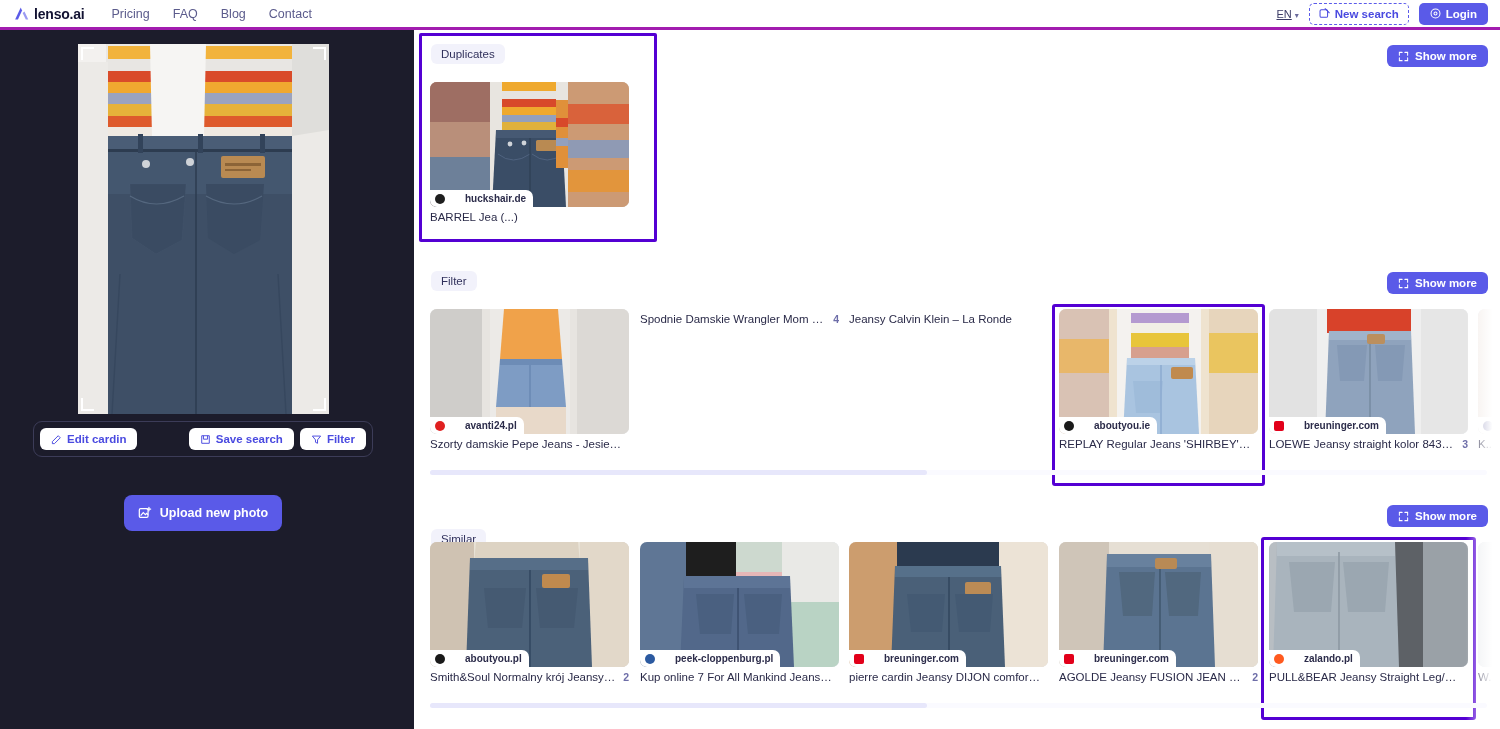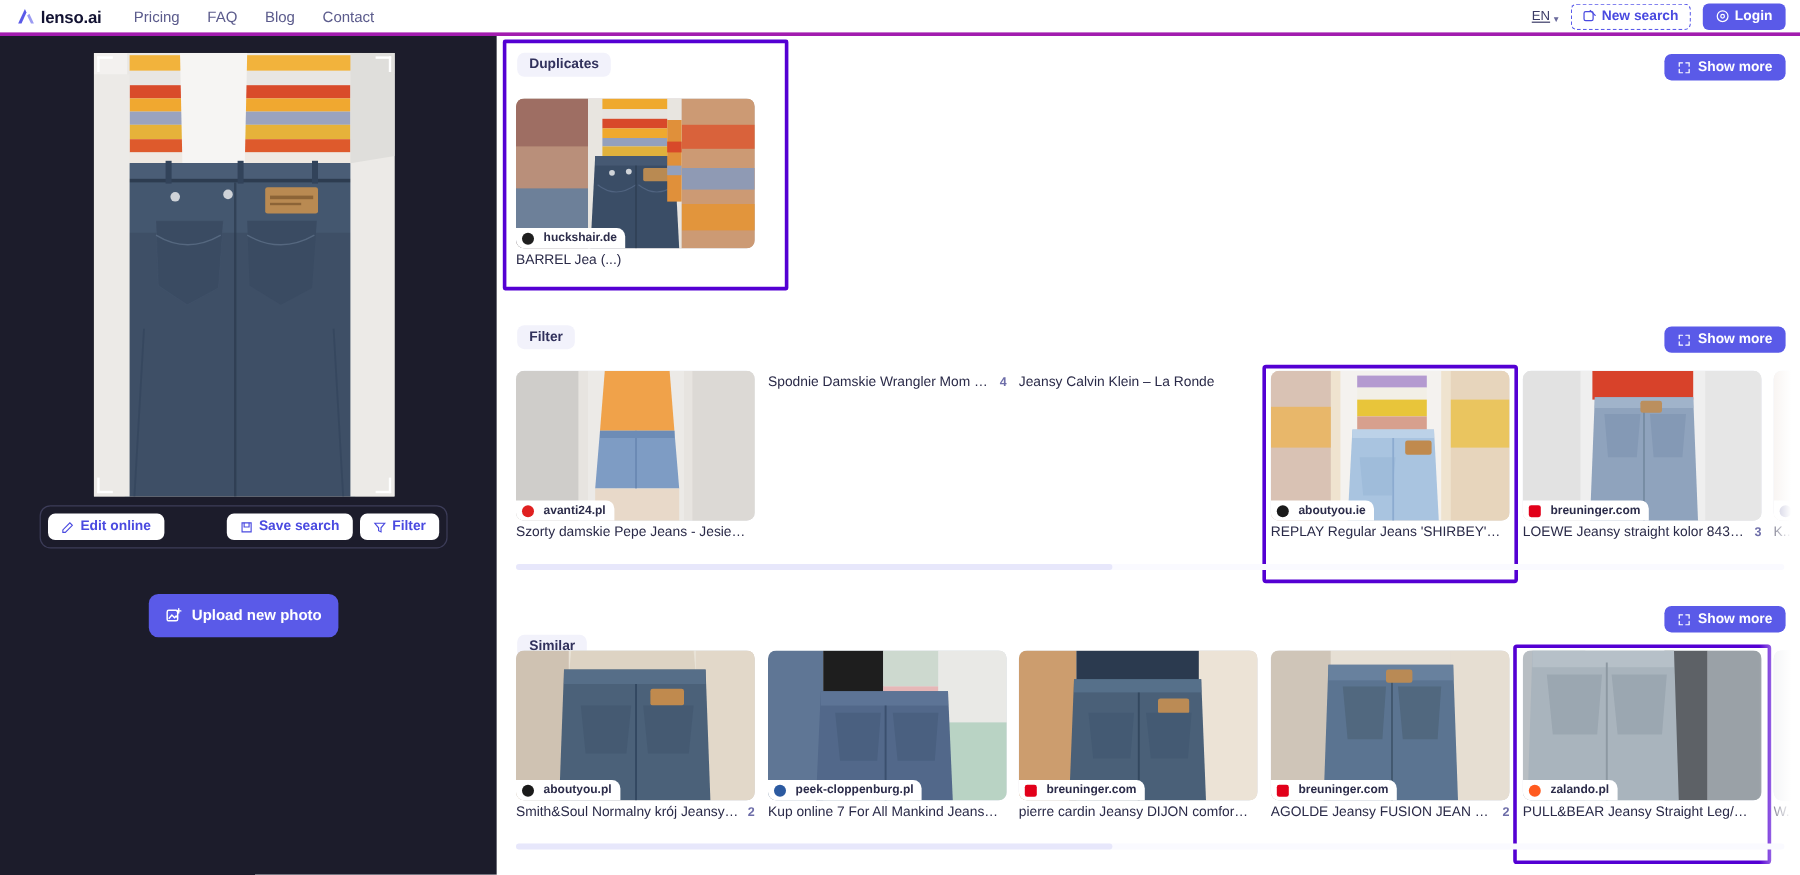--- a/index.html
+++ b/index.html
@@ -71,21 +71,21 @@
     background: #5a5ae8; border-radius: 8px; color: #fff;
     display: flex; align-items: center; justify-content: center; gap: 8px;
     font-size: 12.5px; font-weight: 700;
   }
 
   
   .content { position: absolute; top: 30px; left: 414px; width: 1086px; height: 699px; background: #fff; }
 
   .sec-label {
     display: inline-block; background: #f2f2fb; border-radius: 6px;
-    padding: 4px 10px; font-size: 11.5px; font-weight: 700; color: #31315c;
+    padding: 4px 10px; font-size: 11.5px; font-weight: 400; color: #31315c;
   }
   .btn-showmore {
     position: absolute; right: 12px;
     display: flex; align-items: center; gap: 6px;
     background: #5a5ae8; color: #fff; border-radius: 6px;
     padding: 5px 11px; font-size: 11.5px; font-weight: 700;
   }
 
   
   .dup-outline {
@@ -94,21 +94,21 @@
   }
 
   .card { position: absolute; width: 199px; }
   .card .thumb {
     width: 199px; height: 125px; border-radius: 7px; overflow: hidden;
     position: relative; background: #dfe3ea;
   }
   .card.dup .thumb { width: 199px; height: 125px; }
   .domain-chip {
     position: absolute; left: 0; bottom: 0;
-    display: flex; align-items: center; gap: 8px;
+    display: flex; align-items: center; gap: 20px;
     background: #ffffff; border-top-right-radius: 7px;
     padding: 3px 7px 3px 5px; font-size: 10px; color: #2c2c4a; font-weight: 600;
     max-width: 170px; white-space: nowrap; overflow: hidden;
   }
   .favicon { width: 10px; height: 10px; border-radius: 2px; flex: none; }
   .cap {
     display: flex; align-items: baseline; gap: 6px; margin-top: 4px;
     font-size: 11.5px; color: #2a2a48; white-space: nowrap; overflow: hidden;
   }
   .cap .t { overflow: hidden; text-overflow: ellipsis; }
@@ -239,21 +239,21 @@
       <span class="corner c-br"></span>
     </div>
 
     <div class="action-bar">
       <div class="pill">
         <span>
           <svg width="11" height="11" viewBox="0 0 16 16" fill="none" stroke="#4a4ae0" stroke-width="1.4">
             <path d="M2 14 L2 11 L10.5 2.5 L13.5 5.5 L5 14 Z"></path>
           </svg>
         </span>
-        <span>Edit online</span>
+        <span>Edit cardin</span>
       </div>
       <div class="spacer"></div>
       <div class="pill">
         <span>
           <svg width="11" height="11" viewBox="0 0 16 16" fill="none" stroke="#4a4ae0" stroke-width="1.4">
             <path d="M2.5 2.5 h11 v11 h-11 z" rx="1"></path>
             <path d="M5 2.5 v5 h6 v-5"></path>
           </svg>
         </span>
         <span>Save search</span>

